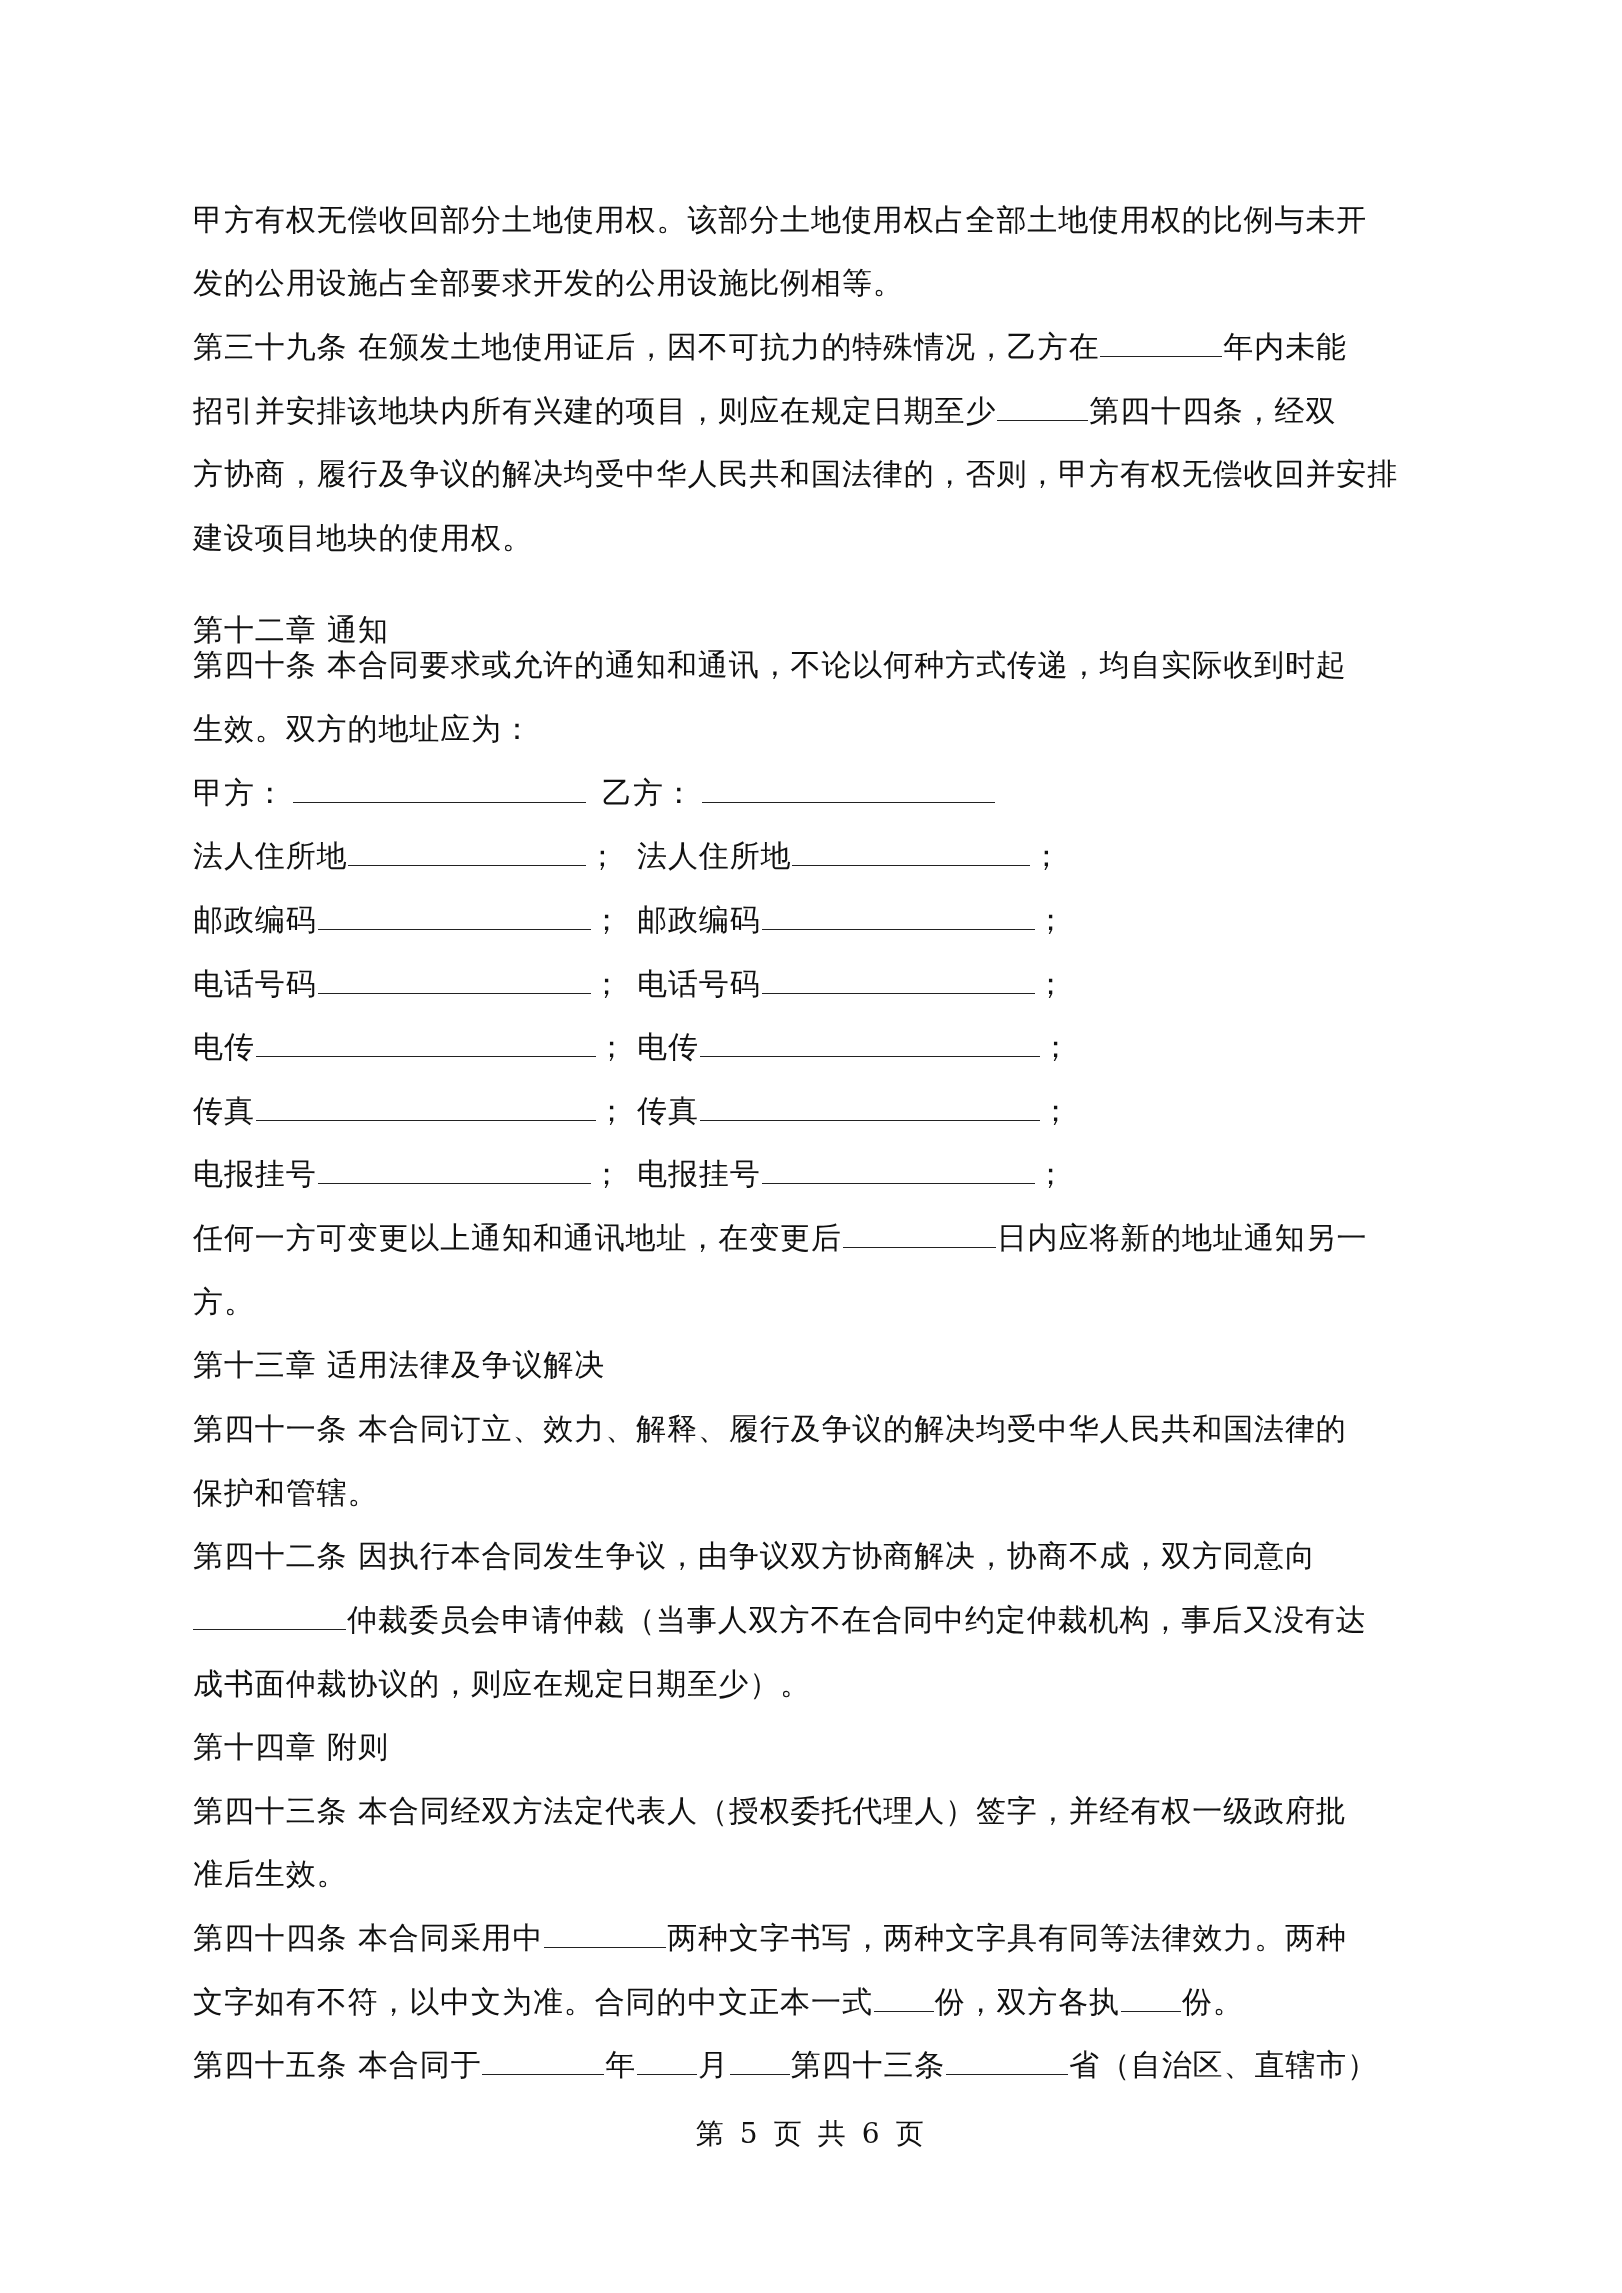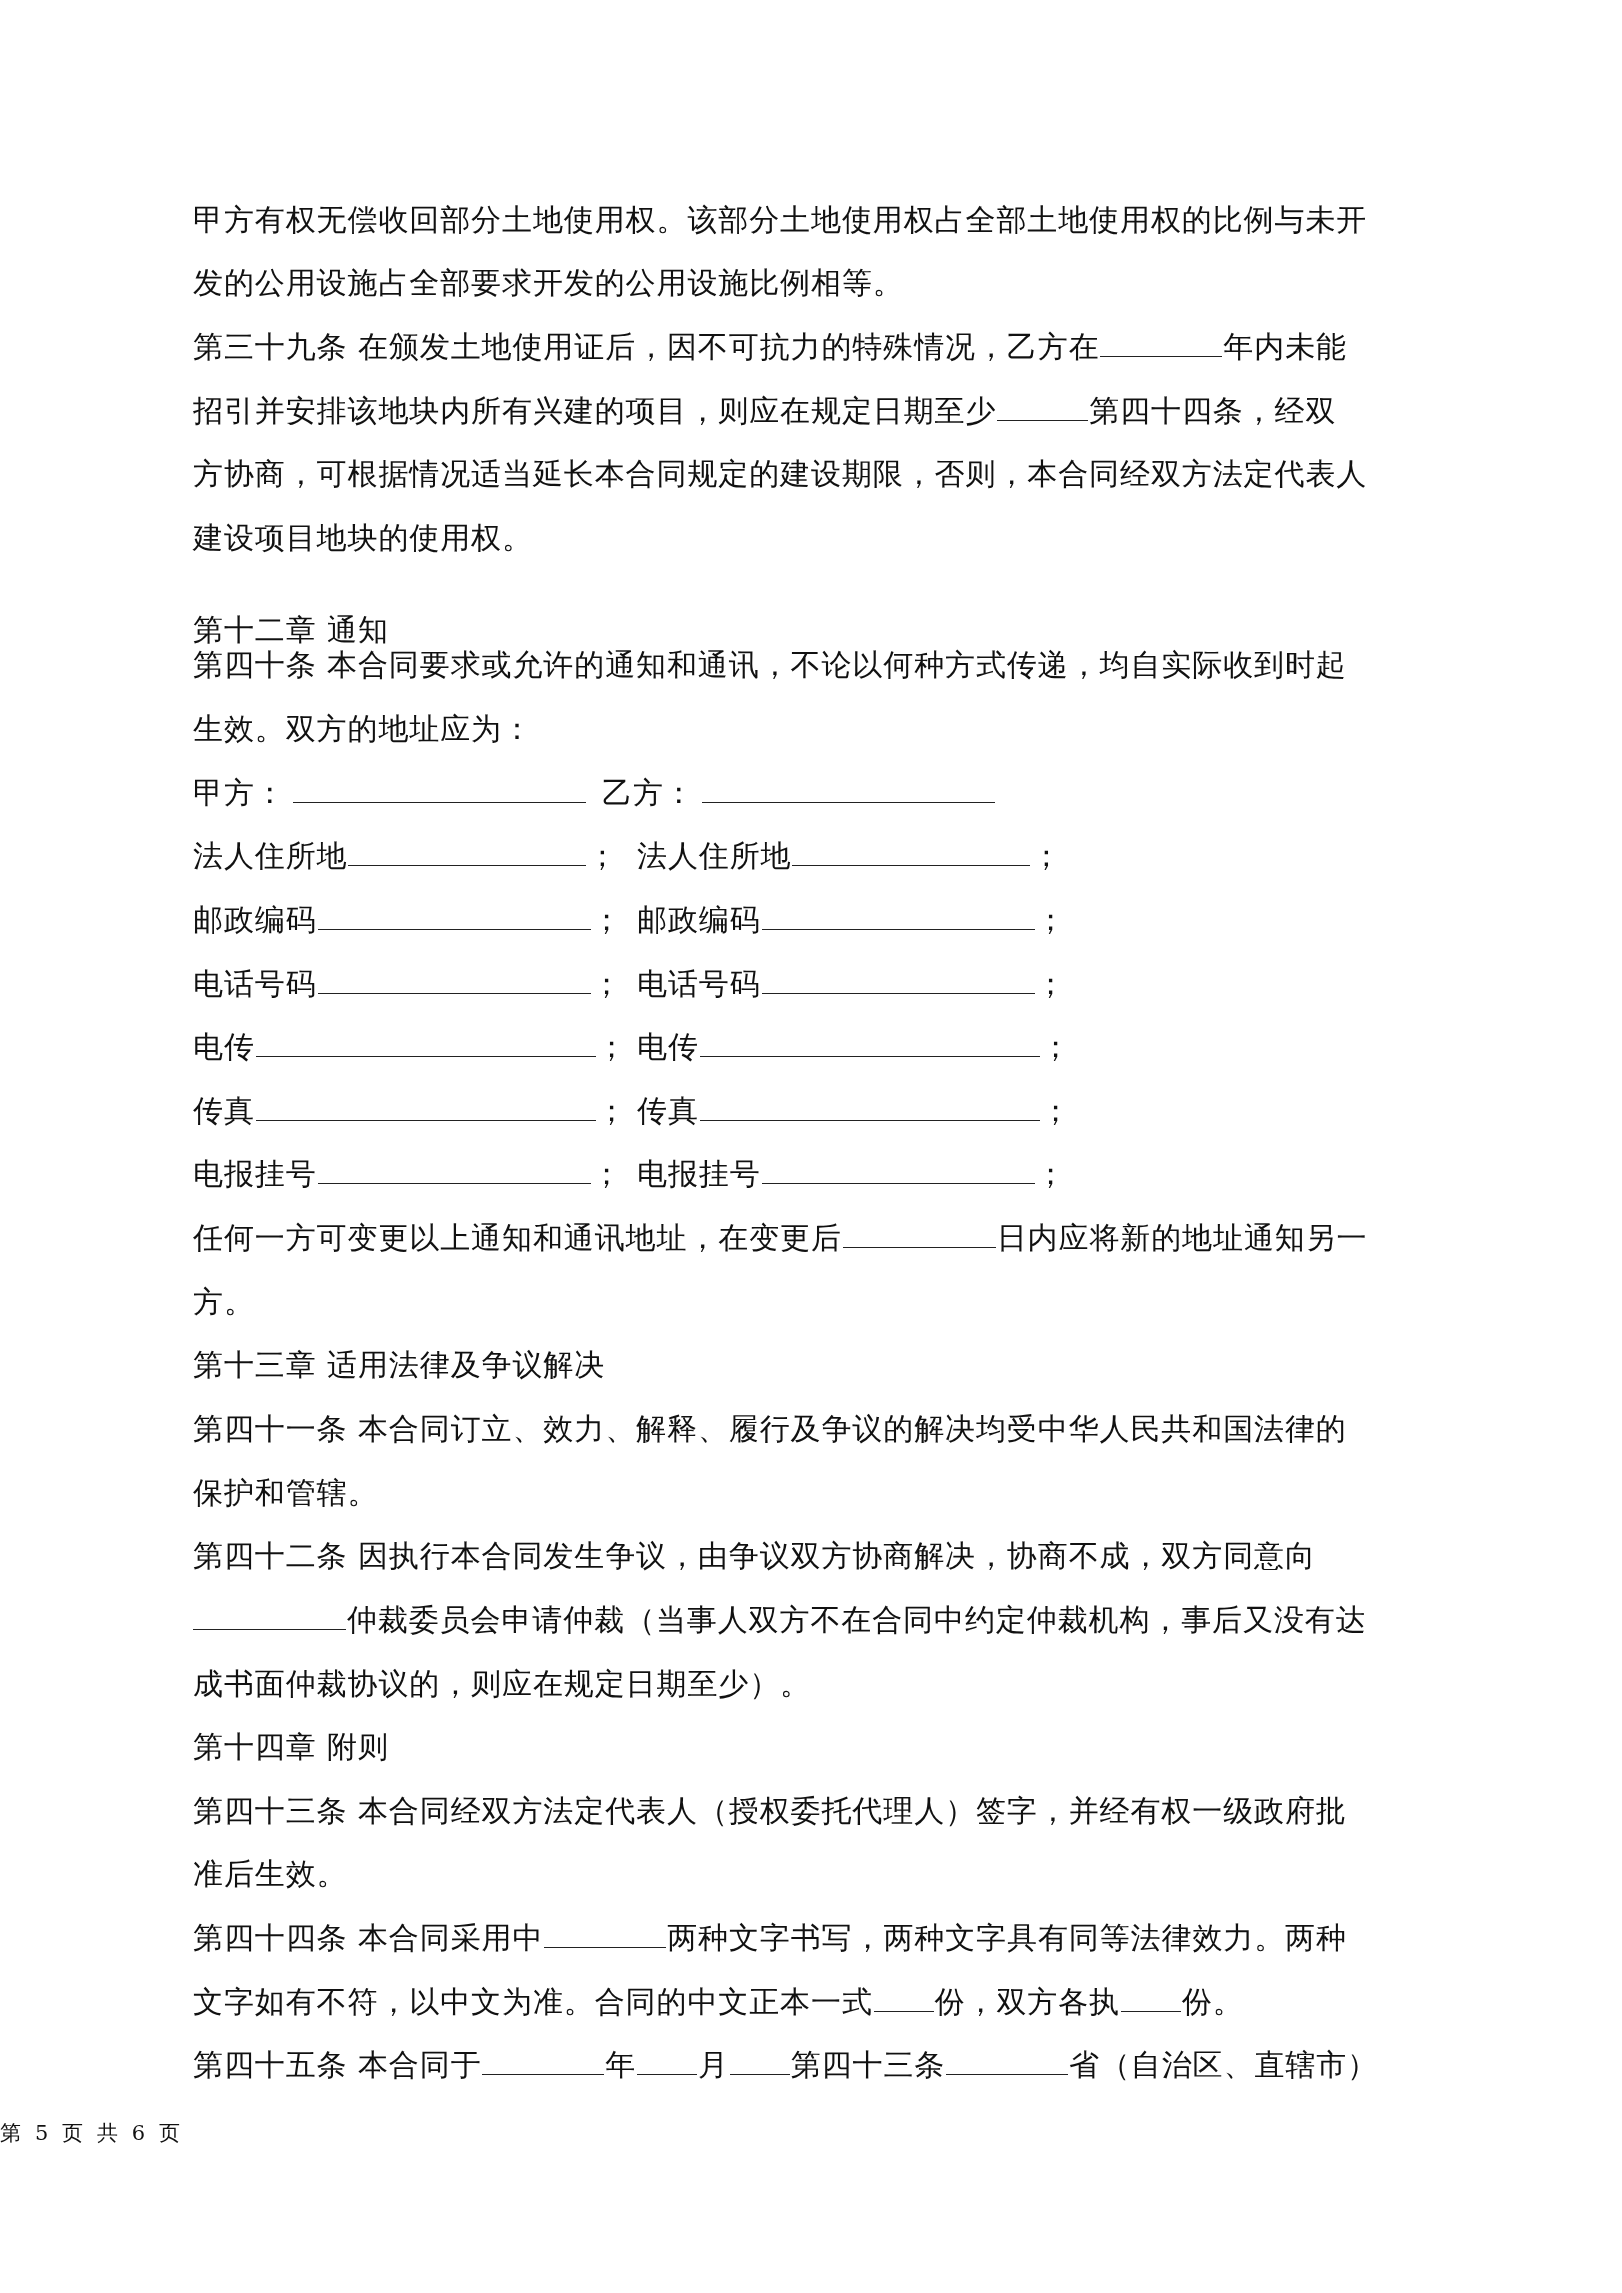--- a/index.html
+++ b/index.html
@@ -9,39 +9,39 @@
     color: #111111;
   }
   .page { position: absolute; left: 0; top: 0; width: 1357px; height: 2294px; background: #ffffff; }
   .line {
     position: absolute; left: 193px; width: 1255px;
     font-size: 30px; line-height: 36px; height: 36px; white-space: nowrap;
     letter-spacing: 0.9px;
   }
   .blank { display: inline-block; border-bottom: 1.8px solid #222; height: 27px; vertical-align: baseline; margin: 0 0.9px; }
   .footer {
-    position: absolute; top: 2118px; left: 0; width: 1623px; 
-    font-size: 21px; line-height: 31px; letter-spacing: 3.6px;
+    position: absolute; top: 2118px; left: 0; width: 1623px; text-align: center;
+    font-size: 28px; line-height: 31px; letter-spacing: 3.6px;
   }
 </style>
 </head>
 <body>
 
 <div class="page">
 
   <div class="line" style="top:202px"><span>甲方有权无偿收回部分土地使用权。该部分土地使用权占全部土地使用权的比例与未开</span></div>
   <div class="line" style="top:265px"><span>发的公用设施占全部要求开发的公用设施比例相等。</span></div>
 
   <div class="line" style="top:329px">
     <span>第三十九条  在颁发土地使用证后，因不可抗力的特殊情况，乙方在</span><span class="blank" style="width:122px"></span><span>年内未能</span>
   </div>
   <div class="line" style="top:393px">
     <span>招引并安排该地块内所有兴建的项目，则应在规定日期至少</span><span class="blank" style="width:91px"></span><span>第四十四条，经双</span>
   </div>
-  <div class="line" style="top:456px"><span>方协商，可根据情况适当延长本合同规定的建设期限，否则，本合同经双方法定代表人</span></div>
+  <div class="line" style="top:456px"><span>方协商，履行及争议的解决均受中华人民共和国法律的，否则，甲方有权无偿收回并安排</span></div>
   <div class="line" style="top:520px"><span>建设项目地块的使用权。</span></div>
 
   <div class="line" style="top:612px"><span>第十二章  通知</span></div>
   <div class="line" style="top:647px"><span>第四十条  本合同要求或允许的通知和通讯，不论以何种方式传递，均自实际收到时起</span></div>
   <div class="line" style="top:711px"><span>生效。双方的地址应为：</span></div>
 
   <div class="line" style="top:775px">
     <span>甲方：</span><span class="blank" style="width:293px;margin-left:7.3px"></span>
     <span style="position:absolute;left:409px"><span>乙方：</span><span class="blank" style="width:293px;margin-left:7.3px"></span></span>
   </div>

